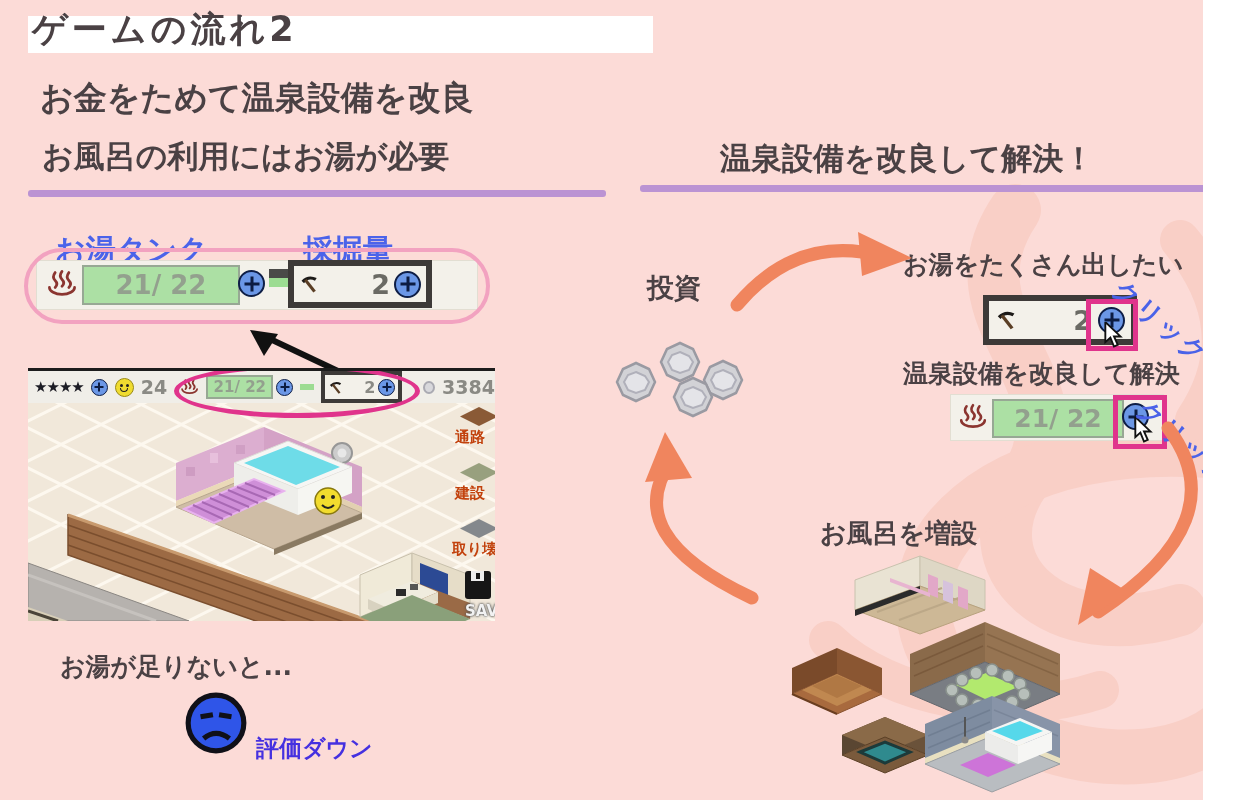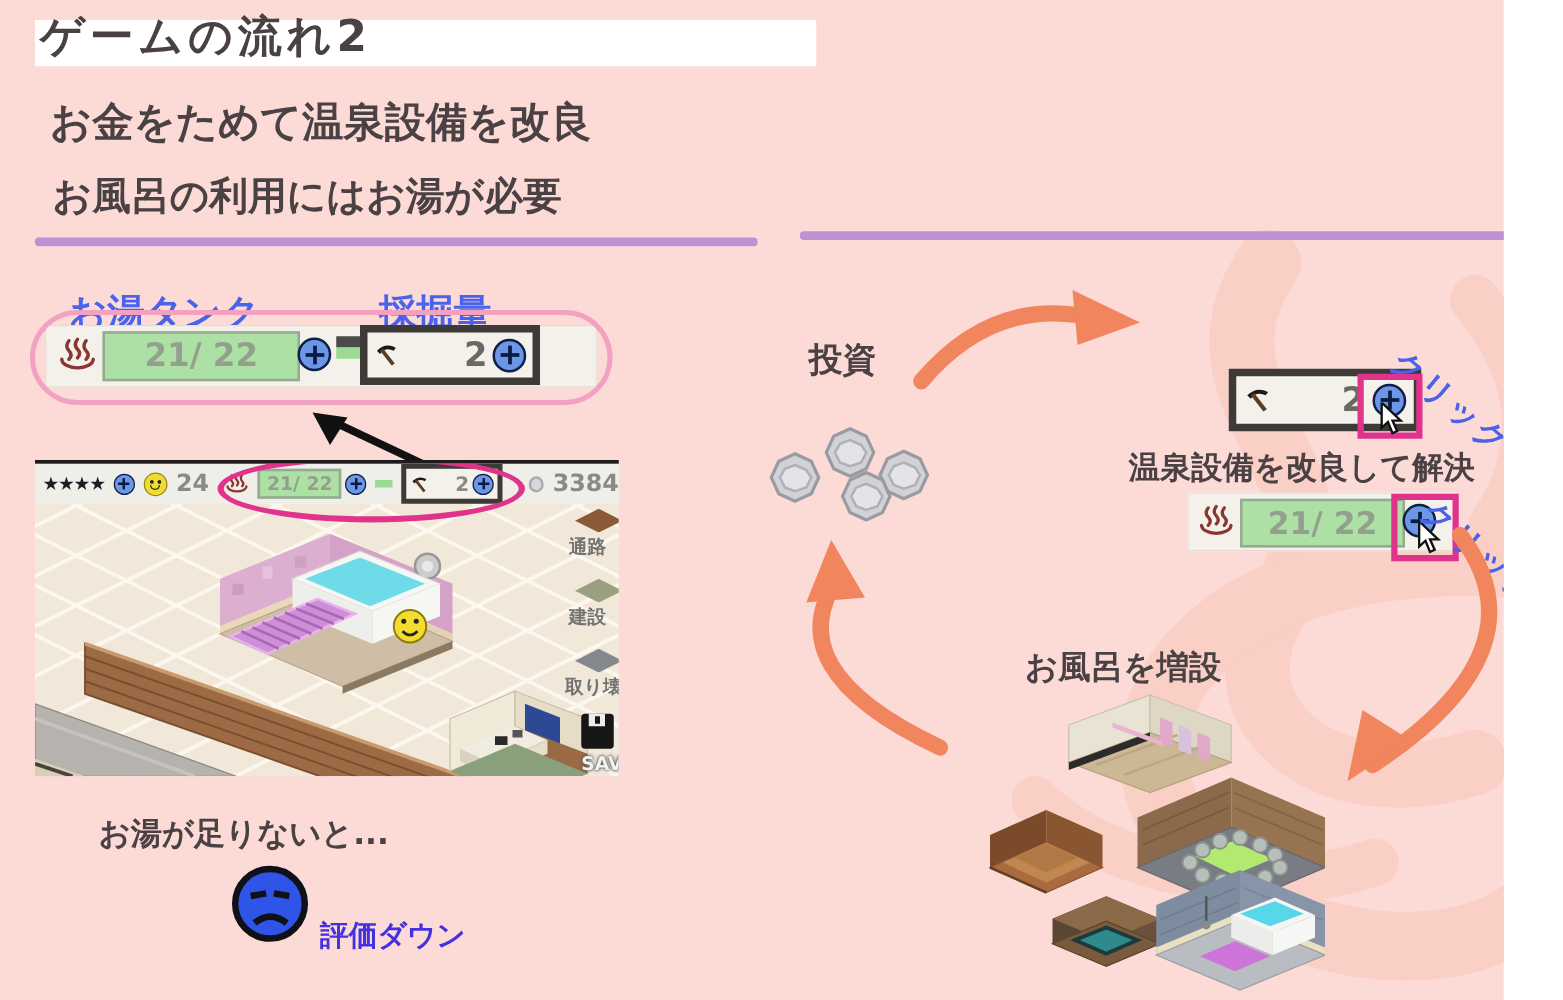--- a/index.html
+++ b/index.html
@@ -33,21 +33,21 @@
         transform:rotate(40deg);transform-origin:left top;}
 
   
   #shot{background:#f0eee8;border-top:3px solid #1c1c1c;overflow:hidden;}
   #statusbar{position:absolute;left:0;top:0;width:467px;height:32px;display:flex;
         align-items:center;gap:7px;padding-left:6px;box-sizing:border-box;
         background:#f0eee8;font-weight:bold;}
   .sb-num{color:#8a8a84;font-size:19px;font-weight:bold;}
   .stars{color:#1c1c24;font-size:15px;letter-spacing:-1px;}
   .coin-dot{width:13px;height:13px;border-radius:50%;background:#d8d8dc;border:2px solid #aaaab2;box-sizing:border-box;}
-  .menu-label{color:#737373;font-size:15px;font-weight:bold;}
+  .menu-label{color:#c2410c;font-size:15px;font-weight:bold;}
   .diamond{width:38px;height:19px;clip-path:polygon(50% 0,100% 50%,50% 100%,0 50%);}
   .floppy{width:26px;height:28px;background:#161616;border-radius:3px;position:relative;}
   .floppy .shutter{position:absolute;left:6px;top:0;width:13px;height:10px;background:#ececec;}
   .floppy .slot{position:absolute;left:11px;top:2px;width:4px;height:6px;background:#161616;}
   .sav-label{color:#f2f2f2;text-shadow:0 0 3px #555,0 0 2px #555;}
 
   .sb-smiley{width:17px;height:17px;border-radius:50%;background:#f0dc30;border:1px solid #9a8a14;
         position:relative;flex:none;}
   .sb-smiley .e{position:absolute;width:3px;height:3px;border-radius:50%;background:#222;top:5px;}
   .sb-smiley .m{position:absolute;left:4px;top:9px;width:8px;height:4px;border:1.5px solid #222;
@@ -251,48 +251,50 @@
     <span class="abs menu-label" style="left:427px;top:113px;">建設</span>
     <div class="abs diamond" style="left:432px;top:148px;background:#84888c;"></div>
     <span class="abs menu-label" style="left:424px;top:169px;">取り壊</span>
     <div class="abs floppy" style="left:437px;top:200px;">
       <div class="shutter"></div>
         <div class="slot"></div>
     </div>
     <span class="abs menu-label sav-label" style="left:437px;top:231px;">SAV</span>
   </div>
 
-  <div class="abs dark-text" style="left:60px;top:650px;font-size:25px;margin-left:19px;">お湯が足りないと...</div>
+  <div class="abs dark-text" style="left:60px;top:650px;font-size:25px;">お湯が足りないと...</div>
   <svg class="abs" style="left:183px;top:690px" width="66" height="66" viewBox="0 0 64 64">
     <circle cx="32" cy="32" r="27" fill="#2f55e8" stroke="#101018" stroke-width="5"></circle>
     <line x1="17" y1="26" x2="29" y2="24" stroke="#101018" stroke-width="5"></line>
     <line x1="35" y1="24" x2="47" y2="26" stroke="#101018" stroke-width="5"></line>
     <path d="M20,47 Q32,37 45,47" fill="none" stroke="#101018" stroke-width="5"></path>
   </svg>
   <div class="abs" style="left:256px;top:733px;font-size:23px;font-weight:bold;color:#4530e0;">評価ダウン</div>
 
+  <div class="abs dark-text" style="left:720px;top:138px;font-size:31px;">温泉設備を改良して解決！</div>
   <div class="abs underline-bar" style="left:640px;top:185px;width:570px;"></div>
 
   <div class="abs dark-text" style="left:647px;top:270px;font-size:27px;">投資</div>
 
   <svg class="abs" style="left:606px;top:328px" width="145" height="90" viewBox="0 0 145 90">
     <g stroke="#9a9aa2" stroke-width="2.5" fill="#d2d2d6">
       <polygon points="39,13 52,19 58,32 52,45 39,51 26,45 20,32 26,19" transform="translate(35,2)"></polygon>
       <polygon points="39,13 52,19 58,32 52,45 39,51 26,45 20,32 26,19" transform="translate(78,20)"></polygon>
       <polygon points="39,13 52,19 58,32 52,45 39,51 26,45 20,32 26,19" transform="translate(-9,22)"></polygon>
       <polygon points="39,13 52,19 58,32 52,45 39,51 26,45 20,32 26,19" transform="translate(48,37)"></polygon>
     </g>
     <g stroke="#b0b0ba" stroke-width="2" fill="#e4e4e8">
       <polygon points="39,22 48,26 52,32 48,40 39,43 31,40 27,32 31,25" transform="translate(35,2)"></polygon>
       <polygon points="39,22 48,26 52,32 48,40 39,43 31,40 27,32 31,25" transform="translate(78,20)"></polygon>
       <polygon points="39,22 48,26 52,32 48,40 39,43 31,40 27,32 31,25" transform="translate(-9,22)"></polygon>
       <polygon points="39,22 48,26 52,32 48,40 39,43 31,40 27,32 31,25" transform="translate(48,37)"></polygon>
     </g>
   </svg>
 
+  <div class="abs dark-text" style="left:903px;top:248px;font-size:25px;">お湯をたくさん出したい</div>
   <div class="abs dbox" style="left:983px;top:295px;width:154px;height:50px;box-sizing:border-box;padding:0 6px;">
     <svg width="28" height="28" viewBox="0 0 24 24">
       <path d="M3,8 Q11,0 21,5 L19,8 Q11,4 6,11 Z" fill="#1c1a18"></path>
       <polygon points="6,8 9,6 20,20 17,22" fill="#5a3e24"></polygon>
     </svg>
     <span style="margin-left:56px;font-size:27px;font-weight:bold;color:#6a6a64;">2</span>
     <div class="plus" style="margin-left:6px;"></div>
   </div>
   <div class="abs hl-box nopoint" style="left:1086px;top:299px;width:42px;height:42px;"></div>
   <svg class="abs nopoint" style="left:1103px;top:322px" width="22" height="26" viewBox="0 0 14 18">

